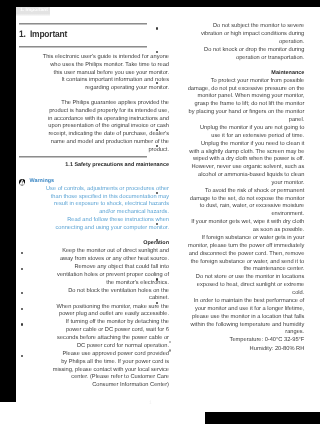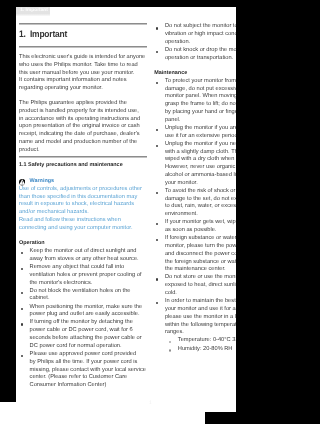--- a/index.html
+++ b/index.html
@@ -1,18 +1,18 @@
 <!DOCTYPE html>
 <html><head>
 <meta charset="utf-8">
 <style>
   html,body{margin:0;padding:0;background:#000;width:300px;height:424px;overflow:hidden;}
 
   body{font-family:"Liberation Sans",sans-serif;-webkit-font-smoothing:antialiased;text-rendering:geometricPrecision;}
-  #page{position:absolute;left:15.5px;top:6.7px;width:220px;height:405.3px;background:#fff;overflow:hidden;}
+  #page{position:absolute;left:15.5px;top:6.7px;width:304px;height:405.3px;background:#fff;overflow:hidden;text-align:right;}
   #botpanel{position:absolute;left:0;top:401.5px;width:204.7px;height:22.5px;background:#fff;}
   #tab{position:absolute;left:0;top:0;width:34.6px;height:9.5px;background:linear-gradient(#e3e3e3 0%,#e3e3e3 72%,#efefef 88%,#fafafa 100%);}
   #tab .lbl{transform:translateZ(0);position:absolute;left:4.7px;top:2.3px;font-size:4.85px;color:#fcfcfc;font-weight:bold;line-height:4.8px;white-space:nowrap;}
   .rule{position:absolute;height:2px;left:3.5px;width:127.5px;background:linear-gradient(#8c8c8c 0%,#8c8c8c 50%,#c2c2c2 50%,#c2c2c2 100%);}
   #r1{top:16.3px;} #r2{top:39.3px;}
   #h1{position:absolute;left:3.2px;top:22.8px;font-size:9.4px;font-weight:bold;color:#343434;line-height:10px;letter-spacing:-0.22px;white-space:pre;transform:scaleX(0.9);transform-origin:0 0;}
   #secrule{position:absolute;left:3.5px;top:149.7px;height:2px;width:127.5px;background:linear-gradient(#8c8c8c 0%,#8c8c8c 50%,#c2c2c2 50%,#c2c2c2 100%);}
 
   .col{position:absolute;width:150px;transform:translateZ(0);}
   #colL{left:3.5px;top:47.4px;}

